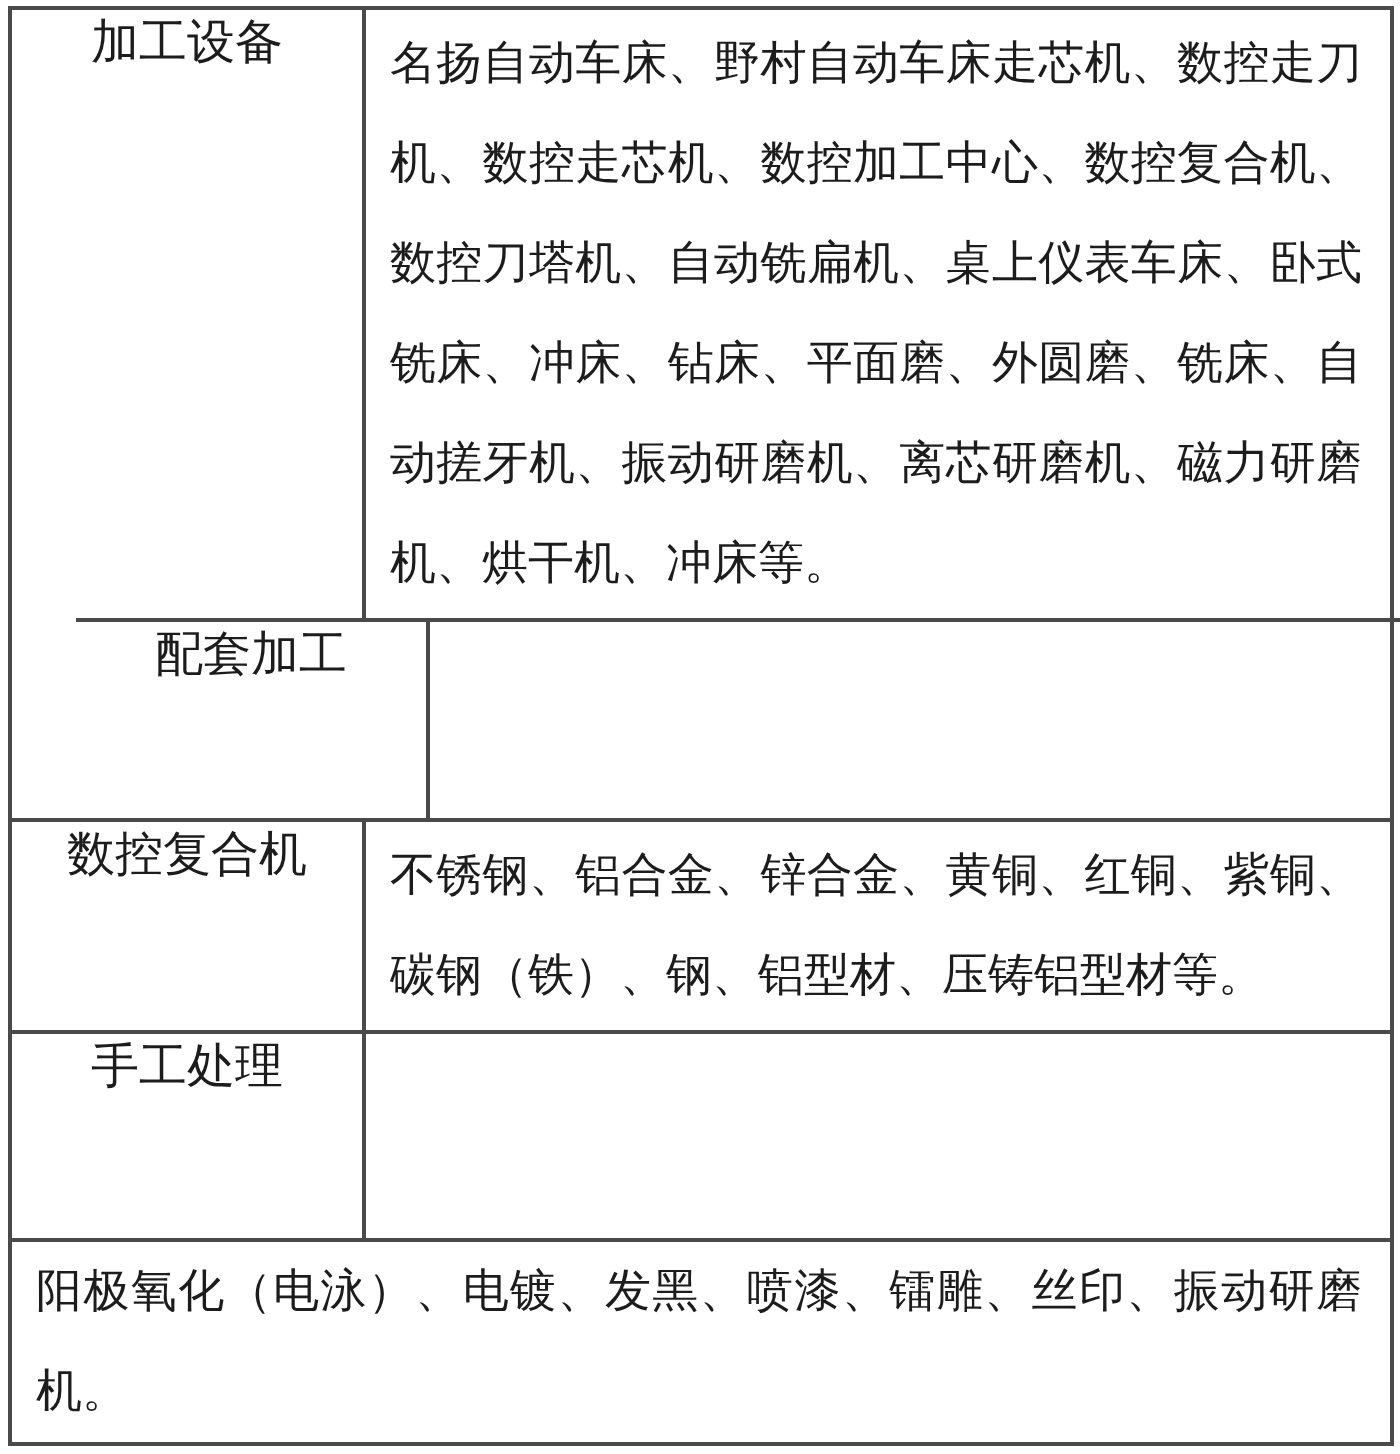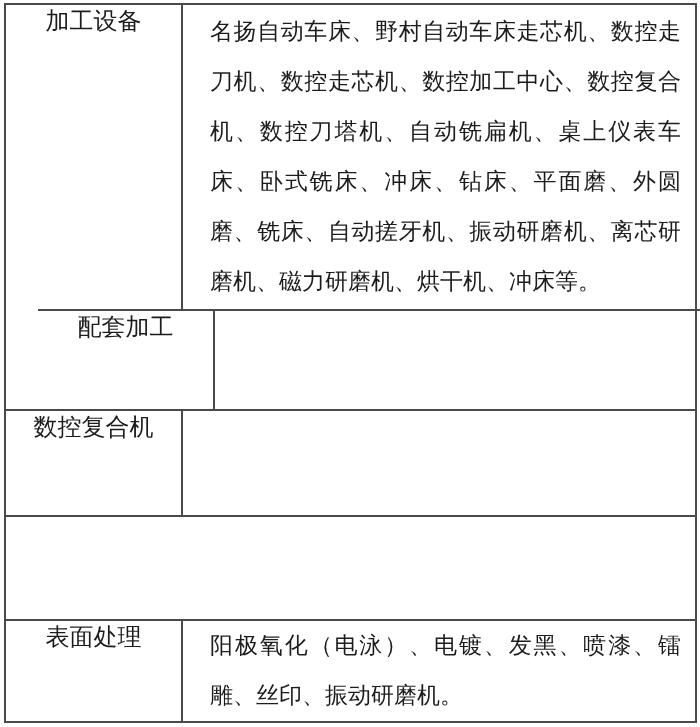--- a/index.html
+++ b/index.html
@@ -40,21 +40,21 @@
     display: flex;
     align-items: flex-start;
     justify-content: center;
     font-size: 24px;
     letter-spacing: 0px;
   }
   .cell-content {
     flex: 1;
     display: flex;
     align-items: center;
-    padding: 0 14px 0 27px;
+    padding: 0 14px 0 12px;
     overflow: hidden;
   }
   .cell-content p {
     width: 100%;
     font-size: 23px;
     line-height: 50px;
     text-align: justify;
     text-align-last: left;
   }
 </style>
@@ -75,27 +75,30 @@
   <div class="row row-2">
     <div class="cell-label">
       <span>配套加工</span>
     </div>
   </div>
 
   <div class="row row-3">
     <div class="cell-label">
       <span>数控复合机</span>
     </div>
+    <div class="cell-content">
+      <p>不锈钢、铝合金、锌合金、黄铜、红铜、紫铜、碳钢（铁）、钢、铝型材、压铸铝型材等。</p>
+    </div>
   </div>
 
   <div class="row row-4">
+    <div class="cell-label">
+      <span>手工处理</span>
+    </div>
   </div>
 
   <div class="row row-5">
-    <div class="cell-label">
-      <span>表面处理</span>
-    </div>
     <div class="cell-content">
       <p>阳极氧化（电泳）、电镀、发黑、喷漆、镭雕、丝印、振动研磨机。</p>
     </div>
   </div>
 
 </div>
 
 </body></html>

